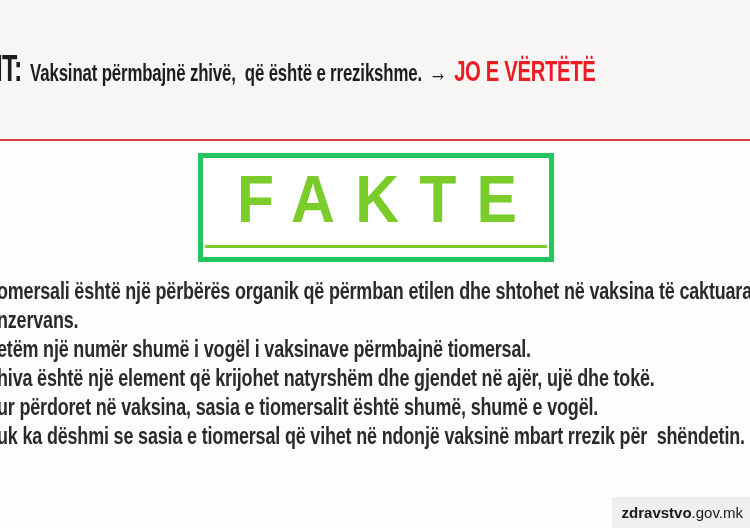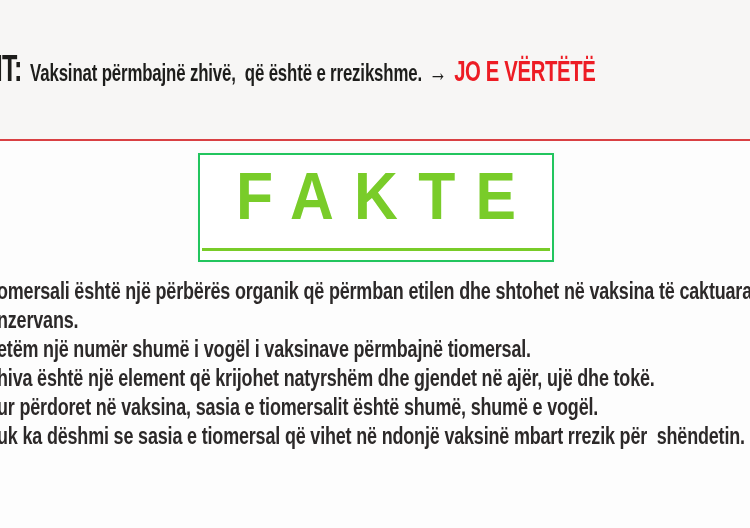--- a/index.html
+++ b/index.html
@@ -40,21 +40,21 @@
   }
   .red-divider {
     position: absolute; left: 0; top: 139px; width: 750px; height: 2px;
     background: var(--divider-red);
   }
 
   
   .facts-card {
     position: absolute; left: 198px; top: 153px; width: 356px; height: 109px;
     background: #ffffff;
-    border: 2px solid #22c55e;
+    border: 5px solid #22c55e;
     box-shadow: 0 0 6px rgba(0,0,0,0.03);
     box-sizing: border-box;
     text-align: center;
   }
   .facts-title {
     margin-top: 8px;
     font-size: 66px; line-height: 66px; font-weight: 800;
     color: var(--accent-green);
     letter-spacing: 22px; padding-left: 22px;
     transform: scaleX(0.92); transform-origin: 50% 50%;
@@ -108,14 +108,18 @@
 
   <div class="facts-lines">
       <div class="fact-line">omersali është një përbërës organik që përmban etilen dhe shtohet në vaksina të caktuara si</div>
       <div class="fact-line">nzervans.</div>
       <div class="fact-line">etëm një numër shumë i vogël i vaksinave përmbajnë tiomersal.</div>
       <div class="fact-line">hiva është një element që krijohet natyrshëm dhe gjendet në ajër, ujë dhe tokë.</div>
       <div class="fact-line">ur përdoret në vaksina, sasia e tiomersalit është shumë, shumë e vogël.</div>
       <div class="fact-line">uk ka dëshmi se sasia e tiomersal që vihet në ndonjë vaksinë mbart rrezik për  shëndetin.</div>
     </div>
 
+  <div class="watermark">
+    <span class="wm-bold">zdravstvo</span>
+      <span class="wm-rest">.gov.mk</span>
+  </div>
 
 </div>
 
 </body></html>

